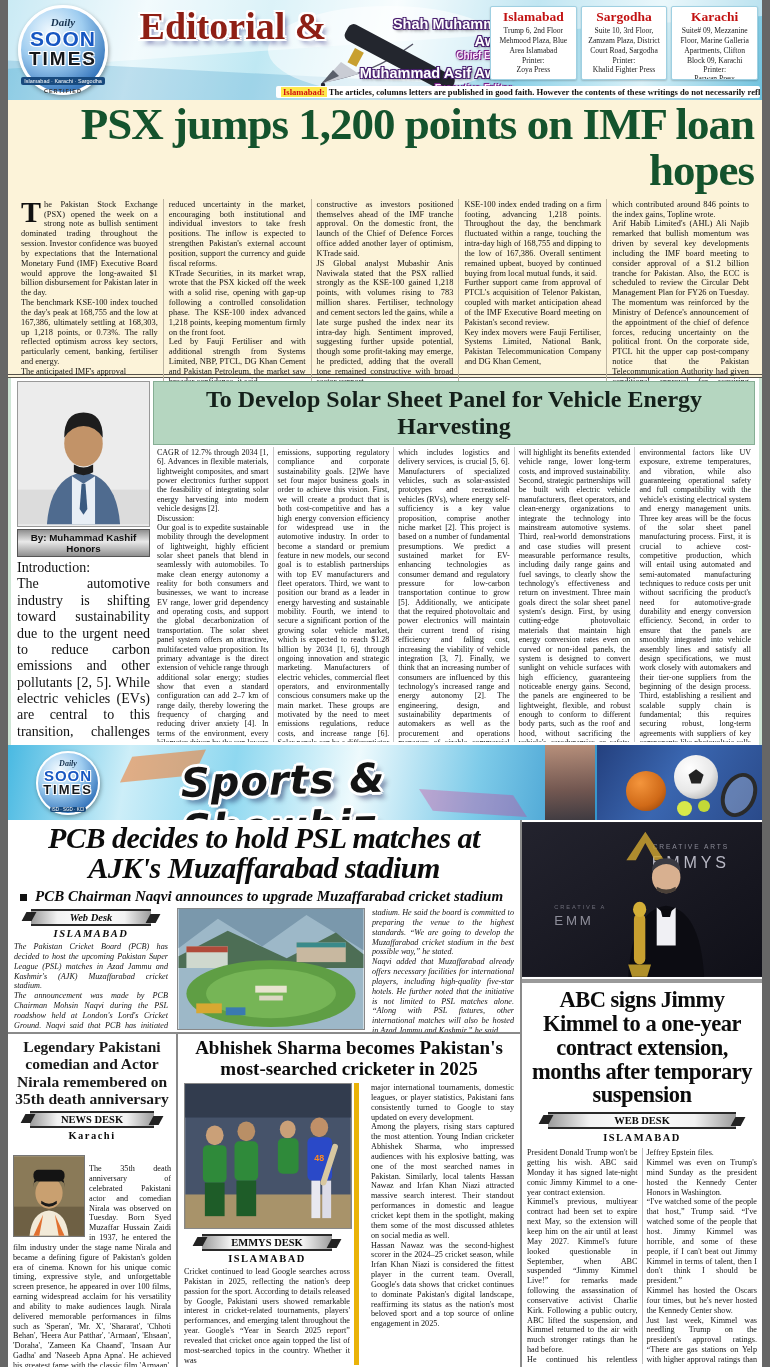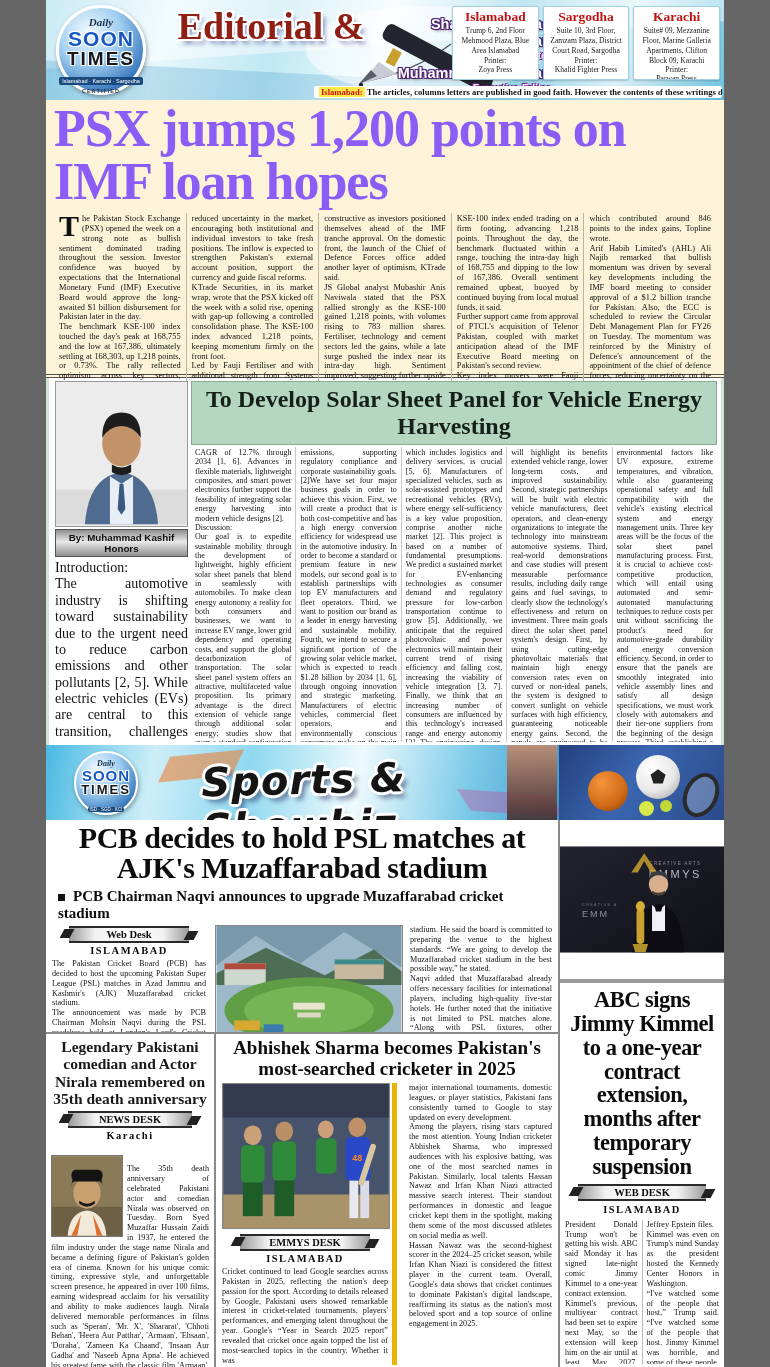--- a/index.html
+++ b/index.html
@@ -1,17 +1,17 @@
 <!DOCTYPE html>
 <html><head>
 <meta charset="utf-8">
 <style>
   * { margin:0; padding:0; box-sizing:border-box; }
   html,body { background:#666; }
-  .page { width:678px; height:1367px; margin:0 auto; background:#fff;
+  .page { width:754px; height:1367px; margin:0 auto; background:#fff;
           font-family:"Liberation Serif", serif; color:#111; overflow:hidden; position:relative; }
 
   
   .masthead { height:100px; position:relative; overflow:hidden;
     background:linear-gradient(105deg,#9fd9ec 0%,#e8f7fb 18%,#bfe8f3 34%,#f2fbfd 50%,#8fd2e8 68%,#d9f1f8 84%,#6fc2de 100%); }
   .masthead::before { content:""; position:absolute; left:-40px; top:-30px; width:900px; height:70px;
     background:rgba(255,255,255,.45); transform:rotate(-4deg); }
   .masthead::after { content:""; position:absolute; left:-40px; bottom:-42px; width:900px; height:60px;
     background:rgba(60,150,200,.25); transform:rotate(3deg); }
   .logo-circle { position:absolute; left:10px; top:5px; width:90px; height:90px; border-radius:50%;
@@ -43,21 +43,21 @@
   .office-addr { font-size:7.6px; line-height:1.3; color:#222; }
   .office-printer-label { font-size:7.6px; color:#222; }
   .office-printer { font-size:7.6px; color:#222; }
   .disclaimer { position:absolute; right:2px; bottom:2px; left:268px; background:#fff; border-radius:2px;
     padding:1px 5px; font-size:8.6px; z-index:6; white-space:nowrap; overflow:hidden; }
   .disc-label { color:#d01111; font-weight:700; background:#ffe84a; padding:0 2px; }
   .disc-text { color:#111; font-weight:600; }
 
   
   .psx { height:278px; background:#fcf3d9; border-bottom:4px double #55504a; padding:2px 8px 0 8px; }
-  .psx-headline { text-align:left; font-size:52px; font-weight:600; letter-spacing:-1px; color:#8b5cf6; line-height:1.02; }
+  .psx-headline { text-align:right; font-size:45px; font-weight:600; letter-spacing:-1px; color:#14532d; line-height:1.02; }
   .psx-cols { display:flex; height:212px; overflow:hidden; margin-top:5px; }
   .psx-col { flex:1; padding:1px 5px; font-size:8.4px; line-height:1.17; text-align:justify; overflow:hidden; }
   .psx-col + .psx-col { border-left:1px solid #bbb3a0; }
   .jtext { white-space:pre-line; }
   .dropcap { float:left; font-size:30px; line-height:24px; font-weight:700; padding:0 3px 0 0; }
 
   
   .solar { height:367px; display:flex; background:#fff; padding:3px 4px; border-left:3px solid #cfe6d6; border-right:3px solid #cfe6d6; }
   .solar-left { width:138px; padding:0 3px 0 2px; display:flex; flex-direction:column; }
   .author-photo { width:100%; height:146px; border:1px solid #999; background:#ececec; flex:none; }
@@ -102,21 +102,21 @@
   .ball-tennis2 { position:absolute; right:52px; bottom:8px; width:12px; height:12px; border-radius:50%; background:#c2d838; }
   .racket { position:absolute; right:6px; bottom:2px; width:34px; height:46px; border:4px solid #2a2a2a; border-radius:50%;
     background:rgba(255,255,255,.25); transform:rotate(25deg); }
 
   
   .lower { height:547px; display:flex; background:#fff; }
   .lower-left { width:514px; border-right:2px solid #8a8a8a; display:flex; flex-direction:column; }
   .lower-right { flex:1; display:flex; flex-direction:column; overflow:hidden; }
 
   
-  .pcb { height:214px; border-bottom:2px solid #8a8a8a; padding:3px 6px 2px 6px; overflow:hidden; }
+  .pcb { height:214px; border-bottom:2px solid #8a8a8a; padding:3px 6px 2px 6px; overflow:hidden;font-style:italic; }
   .pcb-headline { text-align:center; font-size:30px; font-weight:600; line-height:1.0; color:#0c0c0c; letter-spacing:-0.5px; }
   .pcb-subhead { font-size:15px; font-weight:700; margin:5px 0 3px 6px; color:#0c0c0c; }
   .sq { display:inline-block; width:7px; height:7px; background:#111; margin-right:8px; }
   .pcb-row { display:flex; height:126px; overflow:hidden; }
   .pcb-colL { width:158px; padding-right:4px; }
   .pcb-photo { width:188px; height:122px; border:1px solid #888; flex:none; margin:0 5px; }
   .pcb-colR { flex:1; padding-left:2px; }
 
   .body-sm { font-size:8.2px; line-height:1.2; text-align:justify; white-space:pre-line; color:#141414; overflow:hidden; }
 

